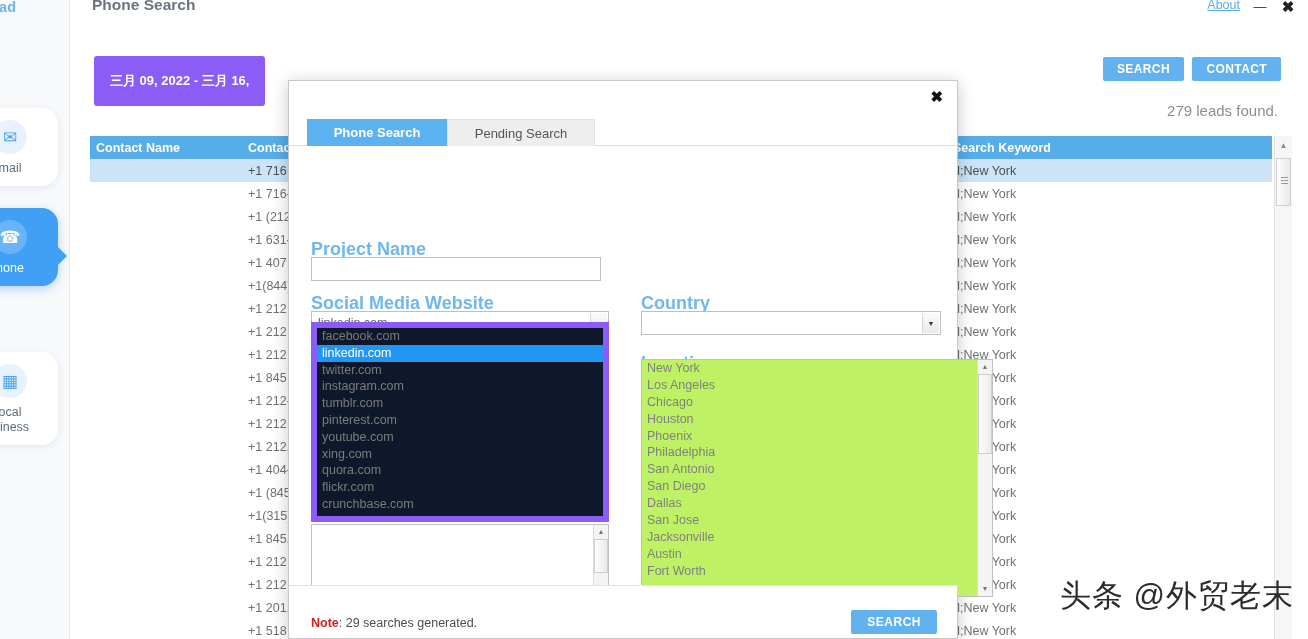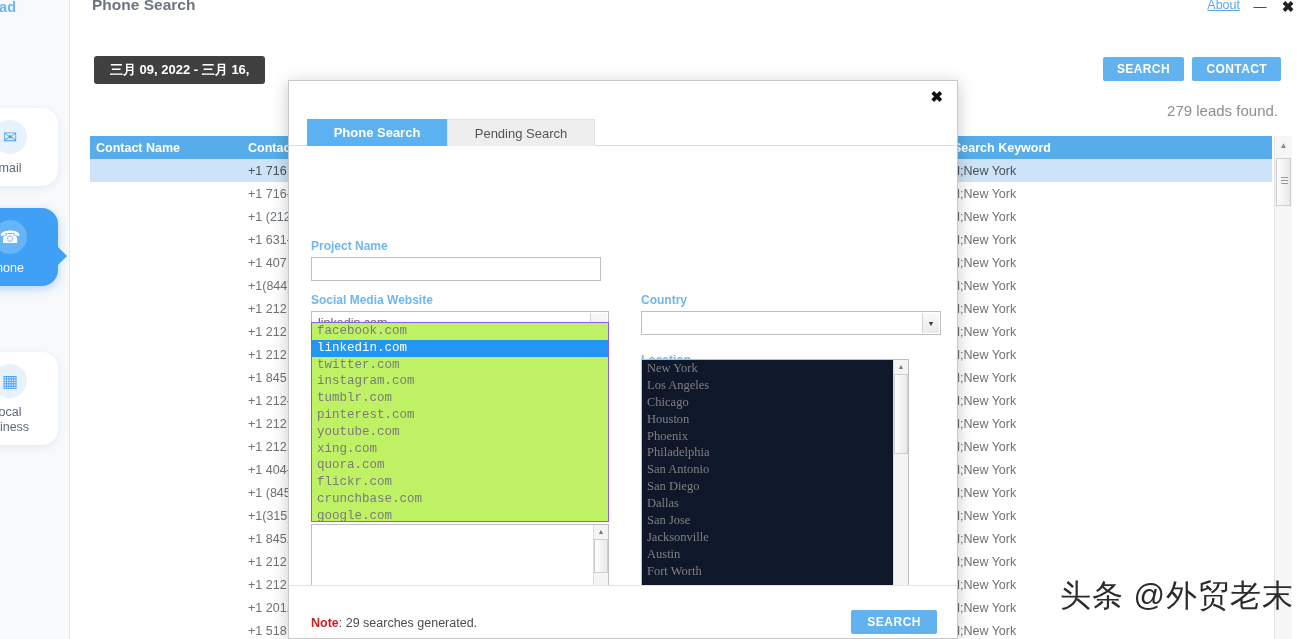--- a/index.html
+++ b/index.html
@@ -71,23 +71,23 @@
   }
   #win-close {
     position: absolute; right: 12px; top: -1px; width: 16px; height: 16px;
     color: #222; font-size: 15px; font-weight: 700; text-align: center; line-height: 16px;
   }
 
   
   #toolbar { position: absolute; left: 70px; top: 40px; right: 0; height: 55px; background:#fff; }
   #date-range {
     position: absolute; left: 24px; top: 16px;
-    background: #404040; color: #ffffff;
+    background: #8b5cf6; color: #ffffff;
     font-size: 13px; font-weight: 700;
-    padding: 5px 16px; border-radius: 3px; white-space: nowrap;
+    padding: 16px 16px; border-radius: 3px; white-space: nowrap;
   }
   .tb-btn {
     position: absolute; top: 17px; height: 24px;
     background: #61b2ef; color: #fff; font-size: 12px; font-weight: 700;
     letter-spacing: .4px; padding: 0 14px; line-height: 24px;
     border: none; border-radius: 2px;
   }
   #btn-search { right: 124px; }
   #btn-contact { right: 27px; }
 
@@ -151,21 +151,21 @@
   }
   #tab-phone {
     left: 18px; width: 140px; background: #5cb1f0; color: #fff; font-weight: 700;
   }
   #tab-pending {
     left: 158px; width: 148px; background: #eeeeee; color: #555;
     border: 1px solid #e2e2e2; border-bottom: none;
   }
   #modal-body { position: absolute; left: 0; top: 66px; width: 100%; bottom: 53px; }
   .fld-label {
-    position: absolute; font-size: 12px; font-weight: 700; color: #6fb7ef;
+    position: absolute; font-size: 18px; font-weight: 700; color: #6fb7ef;
   }
   .txtinput {
     position: absolute; background: #fff; border: 1px solid #bfbfbf;
     font-size: 12.5px; color: #555; padding: 0 6px;
   }
   .selbox {
     position: absolute; background: #fff; border: 1px solid #bfbfbf;
     font-size: 12.5px; color: #666; padding: 0 22px 0 6px;
     display: flex; align-items: center;
   }
@@ -173,21 +173,21 @@
     position: absolute; right: 1px; top: 1px; bottom: 1px; width: 17px;
     background: linear-gradient(to bottom,#fafafa,#eaeaea);
     border-left: 1px solid #d5d5d5;
     display: flex; align-items: center; justify-content: center;
     font-size: 7px; color: #333;
   }
 
   
   #sm-list {
     position: absolute; left: 22px; top: 175px; width: 298px; height: 200px;
-    background: #bef264; border: 1px solid #8b5cf6; overflow: hidden; z-index: 5; font-family: Liberation Mono, monospace;
+    background: #0f172a; border: 6px solid #8b5cf6; overflow: hidden; z-index: 5;
   }
   #sm-list .opt {
     height: 16.8px; line-height: 16.8px; font-size: 12.5px; color: #7b7b7b;
     padding-left: 5px; white-space: nowrap;
   }
   #sm-list .opt.sel { background: #2196f3; color: #ffffff; }
 
   
   #kw-box {
     position: absolute; left: 22px; top: 377px; width: 298px; height: 80px;
@@ -203,22 +203,22 @@
   }
   .vs-up { top: 0; } .vs-dn { bottom: 0; }
   .vs-thumb {
     position: absolute; left: 0; width: 14px;
     background: linear-gradient(to right,#fdfdfd,#eaeaea);
     border: 1px solid #cfcfcf;
   }
 
   
   #loc-box {
-    position: absolute; left: 352px; top: 212px; width: 268px; height: 238px;
-    background: #0f172a; border: 1px solid #bfbfbf; overflow: hidden; font-family: Liberation Serif, serif;
+    position: absolute; left: 352px; top: 212px; width: 352px; height: 238px;
+    background: #bef264; border: 1px solid #bfbfbf; overflow: hidden;
   }
   #loc-box .opt {
     height: 16.9px; line-height: 16.9px; font-size: 12.5px; color: #808080;
     padding-left: 5px; white-space: nowrap;
   }
 
   #wa-row { position: absolute; left: 22px; top: 464px; display: flex; align-items: center; }
   #wa-check {
     width: 12px; height: 12px; border: 1px solid #b5b5b5; background: #f2f2f2;
     display: inline-block;

